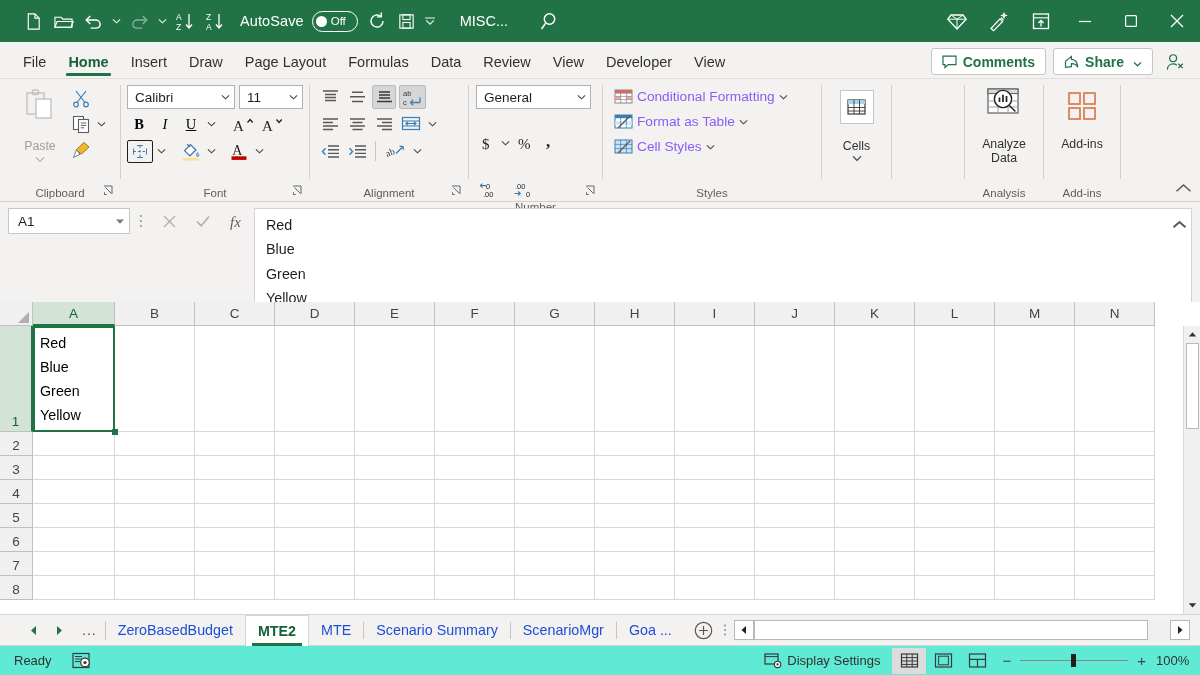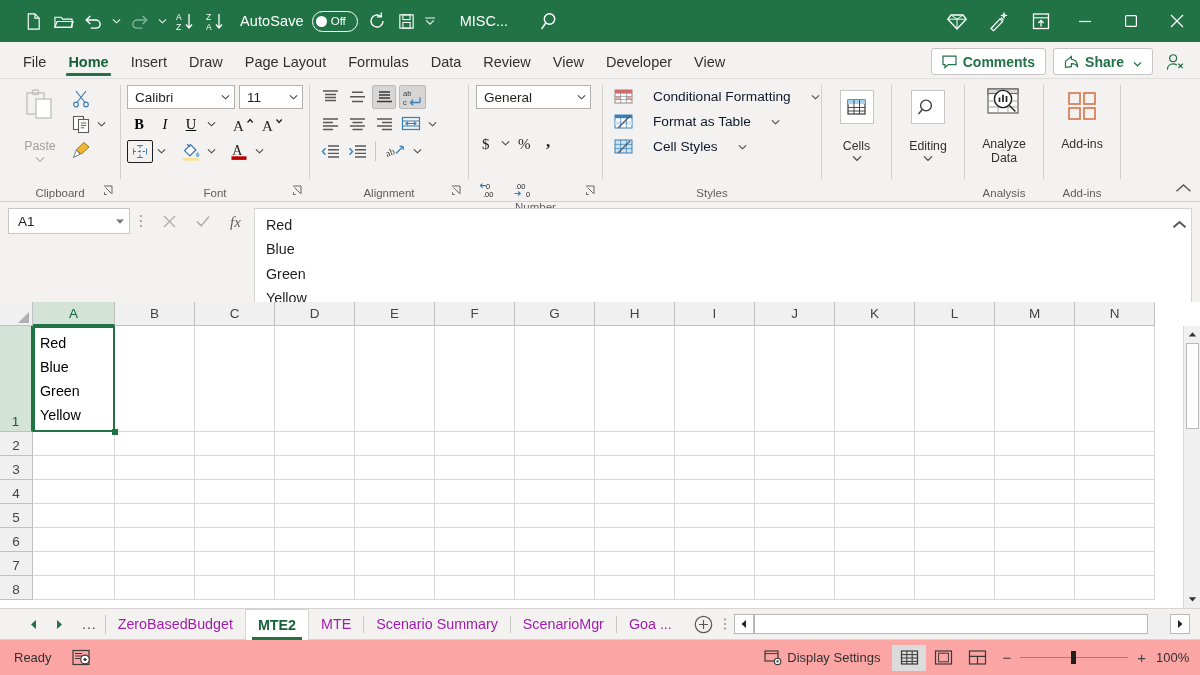--- a/index.html
+++ b/index.html
@@ -89,22 +89,22 @@
   .ibtn.on { background: #d6d6d6; border: 1px solid #b9b9b9; }
   .caretbtn { width: 13px; height: 24px; display:flex; align-items:center; justify-content:center; cursor:pointer; border-radius:2px; }
 
   .combo {
     height: 24px; border: 1px solid #b3b0ad; background: #fff; display: flex;
     align-items: center; padding: 0 4px 0 7px; font-size: 13.5px; color: #201f1e; cursor: pointer;
   }
   .combo .cv { flex: 1; overflow: hidden; white-space: nowrap; }
 
   .menuitem {
-    display: flex; align-items: center; gap: 20px; height: 23px; padding: 0 6px 0 3px;
-    font-size: 13.7px; color: #0f172a; cursor: pointer; border-radius: 2px; white-space: nowrap;
+    display: flex; align-items: center; gap: 4px; height: 23px; padding: 0 6px 0 3px;
+    font-size: 13.7px; color: #8b5cf6; cursor: pointer; border-radius: 2px; white-space: nowrap;
   }
 
   .boxbtn {
     width: 34px; height: 34px; border: 1px solid #c8c6c4; background: #fff;
     display: flex; align-items: center; justify-content: center; cursor: pointer;
   }
   .ribbon-collapse { position: absolute; right: 8px; bottom: 3px; cursor: pointer; }
 
   
   .fbar { height: 100px; background: #f3f2f1; display: flex; align-items: flex-start; flex: none; padding-top: 6px; }
@@ -166,38 +166,38 @@
   .vthumb { width: 13px; margin: 0 2px; background: #fff; border: 1px solid #b8b8b8; cursor: grab; }
 
   
   .sheetbar { height: 31px; background: #f3f2f1; display: flex; align-items: center; flex: none; border-top: 1px solid #d6d4d2; }
   .navarrows { display: flex; align-items: center; padding-left: 22px; gap: 4px; }
   .navarrow { width: 22px; height: 22px; display:flex; align-items:center; justify-content:center; cursor: pointer; }
   .navdots { font-size: 14px; color: #444; padding: 0 8px; cursor: pointer; letter-spacing:1px; }
   .vdiv { width: 1px; height: 19px; background: #c8c6c4; }
   .stab {
     height: 31px; display: flex; align-items: center; padding: 0 12px; font-size: 14.3px;
-    color: #a21caf; cursor: pointer; white-space: nowrap; position: relative;
+    color: #1d4ed8; cursor: pointer; white-space: nowrap; position: relative;
   }
   .stab.active {
     background: #fff; font-weight: bold; color: #16603a;
     border-top: 1px solid #d6d4d2; border-left: 1px solid #d6d4d2; border-right: 1px solid #d6d4d2;
   }
   .stab.active::after { content:""; position:absolute; left:6px; right:6px; bottom:0; height:2.5px; background:#217346; }
   .stabdiv { width: 1px; height: 17px; background: #c8c6c4; }
   .addsheet { width: 28px; height: 28px; display:flex; align-items:center; justify-content:center; cursor: pointer; margin-left: 6px; }
   .sheetgrip { width: 14px; height: 28px; display:flex; align-items:center; justify-content:center; cursor: col-resize; }
   .hscroll { flex: 1; display: flex; align-items: center; height: 22px; margin: 0 10px 0 2px; background: #f0f0f0; }
   .hbtn { width: 20px; height: 20px; display:flex; align-items:center; justify-content:center; cursor:pointer; border:1px solid #b8b8b8; background:#fff; }
   .hthumb { flex: 1; height: 20px; background: #fff; border: 1px solid #b8b8b8; cursor: grab; margin: 0 0 0 0; }
   .hspacer { width: 22px; }
 
   
   .statusbar {
-    height: 36px; background: #fca5a5; display: flex; align-items: center; flex: none;
+    height: 30px; background: #5eead4; display: flex; align-items: center; flex: none;
     border-top: 1px solid #d6d4d2; font-size: 13px; color: #323130;
   }
   .stext { padding-left: 14px; cursor: pointer; }
   .sicon { margin-left: 16px; width: 26px; height: 24px; display:flex; align-items:center; justify-content:center; cursor:pointer; }
   .status-right { margin-left: auto; display: flex; align-items: center; height: 30px; }
   .dsp { display: flex; align-items: center; gap: 5px; font-size: 13px; padding: 0 12px; height: 26px; cursor: pointer; }
   .vbtn { width: 34px; height: 26px; display: flex; align-items: center; justify-content: center; cursor: pointer; }
   .vbtn.on { background: #dcdcdc; }
   .zoomwrap { display: flex; align-items: center; gap: 9px; padding: 0 10px 0 8px; }
   .zline { width: 108px; height: 1px; background: #8a8886; position: relative; cursor: pointer; }
@@ -732,34 +732,20 @@
           <svg width="10" height="7" viewBox="0 0 10 7" style="margin-top:2px">
               <path d="M1 1.4L5 5.4l4-4" fill="none" stroke="#444" stroke-width="1.3"></path>
             </svg>
         </div>
       </div>
       <div class="rgroup-label"></div>
     </div>
     <div class="sep"></div>
 
     <div class="rgroup" style="width:72px">
-      <div class="rgroup-body" style="justify-content:center;padding-top:8px">
-        <div class="bigbtn">
-          <div class="boxbtn">
-            <svg width="21" height="20" viewBox="0 0 21 20">
-                <circle cx="9" cy="8.5" r="5.4" fill="none" stroke="#3a3938" stroke-width="1.3"></circle>
-                <path d="M5.2 12.5L1.5 17" stroke="#3a3938" stroke-width="1.3"></path>
-              </svg>
-          </div>
-          <span class="lbl">Editing</span>
-          <svg width="10" height="7" viewBox="0 0 10 7" style="margin-top:2px">
-              <path d="M1 1.4L5 5.4l4-4" fill="none" stroke="#444" stroke-width="1.3"></path>
-            </svg>
-        </div>
-      </div>
       <div class="rgroup-label"></div>
     </div>
     <div class="sep"></div>
 
     <div class="rgroup" style="width:78px">
       <div class="rgroup-body" style="justify-content:center;padding-top:4px">
         <div class="bigbtn" style="width:72px">
           <svg width="40" height="36" viewBox="0 0 40 36">
               <rect x="4" y="3" width="30" height="24" fill="#fff" stroke="#5f5e5c" stroke-width="1.2"></rect>
               <rect x="4" y="3" width="30" height="4.6" fill="#d9d9d9" stroke="#5f5e5c" stroke-width="1"></rect>

